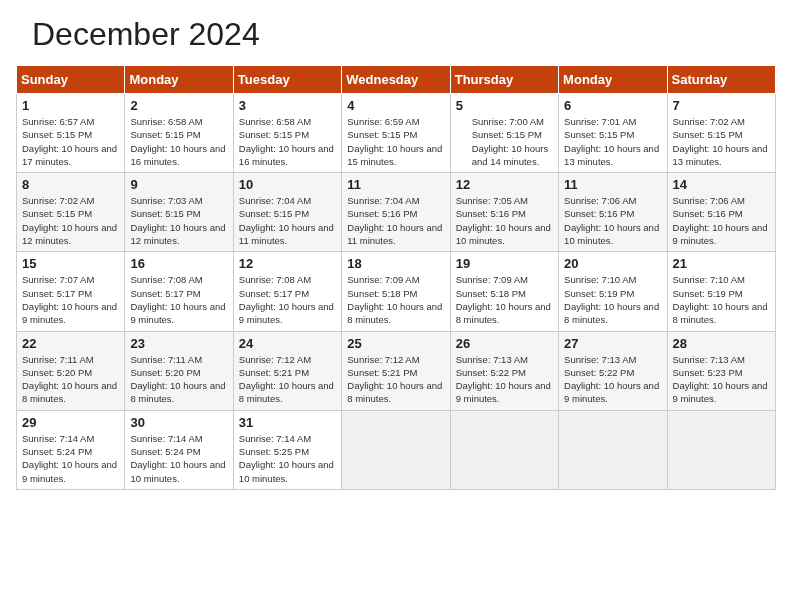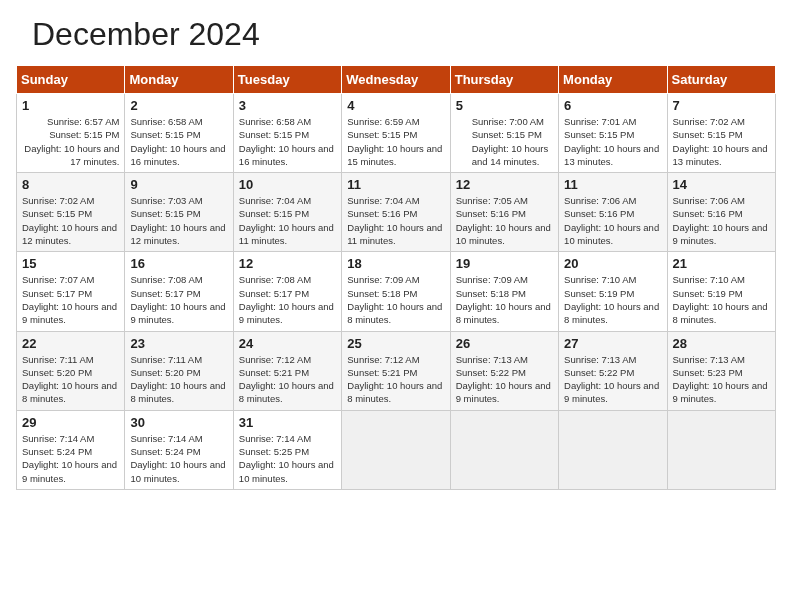--- a/index.html
+++ b/index.html
@@ -105,21 +105,21 @@
       <th>Wednesday</th>
       <th>Thursday</th>
       <th>Monday</th>
       <th>Saturday</th>
     </tr>
   </thead>
   <tbody id="calendar-body">
   <tr>
         <td>
           <span class="day-number">1</span>
-          <div class="cell-info" style="white-space: pre-line; text-align: right;">Sunrise: 6:57 AM
+          <div class="cell-info" style="white-space: pre-line;">Sunrise: 6:57 AM
 Sunset: 5:15 PM
 Daylight: 10 hours and 17 minutes.</div>
         </td>
         <td>
           <span class="day-number">2</span>
           <div class="cell-info" style="white-space: pre-line;">Sunrise: 6:58 AM
 Sunset: 5:15 PM
 Daylight: 10 hours and 16 minutes.</div>
         </td>
         <td>

